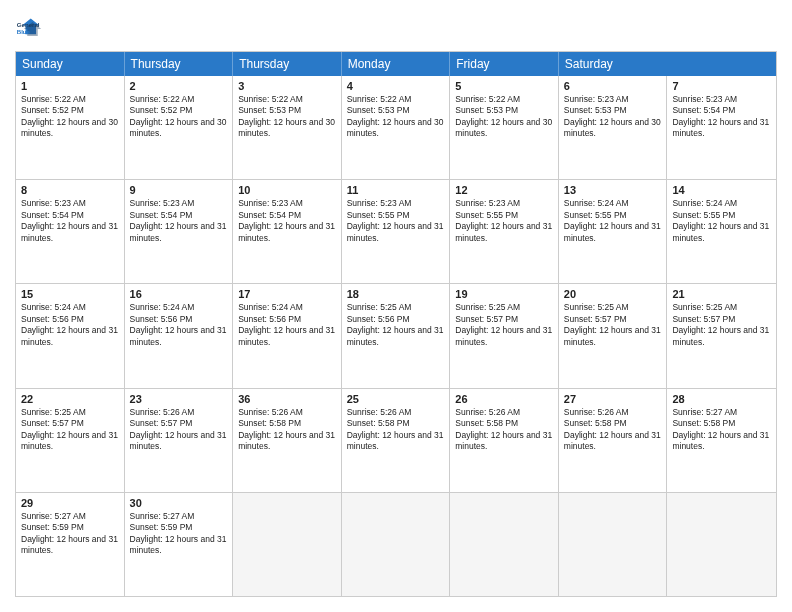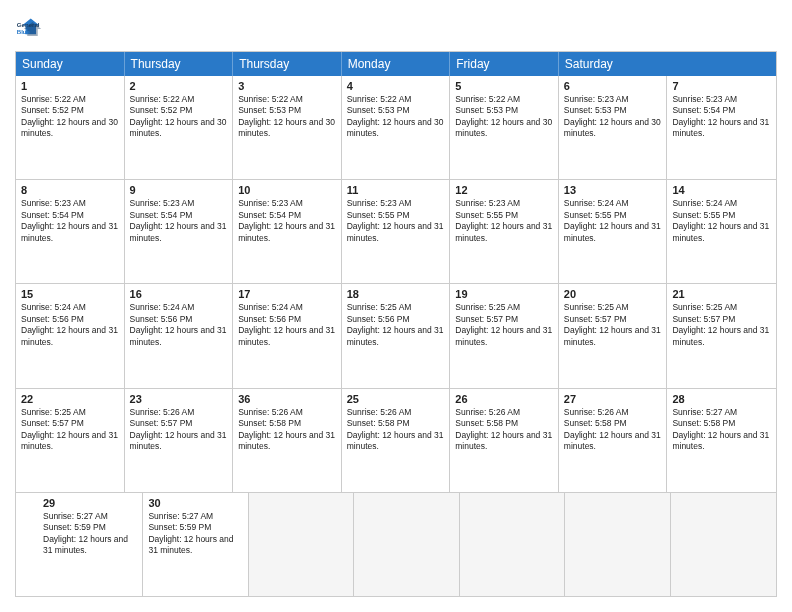--- a/index.html
+++ b/index.html
@@ -68,21 +68,21 @@
       display: flex;
       flex-direction: column;
       flex: 1;
     }
     .cal-row {
       display: grid;
       grid-template-columns: repeat(7, 1fr);
       flex: 1;
       border-bottom: 1px solid #ccc;
     }
-    .cal-row:last-child { border-bottom: none; margin-left: 22px; }
+    .cal-row:last-child { border-bottom: none; }
     .cal-cell {
       border-right: 1px solid #ccc;
       padding: 4px 5px;
       font-size: 9px;
       color: #222;
       background: #fff;
       vertical-align: top;
     }
     .cal-cell:last-child { border-right: none; }
     .cal-cell.empty { background: #f5f5f5; }

